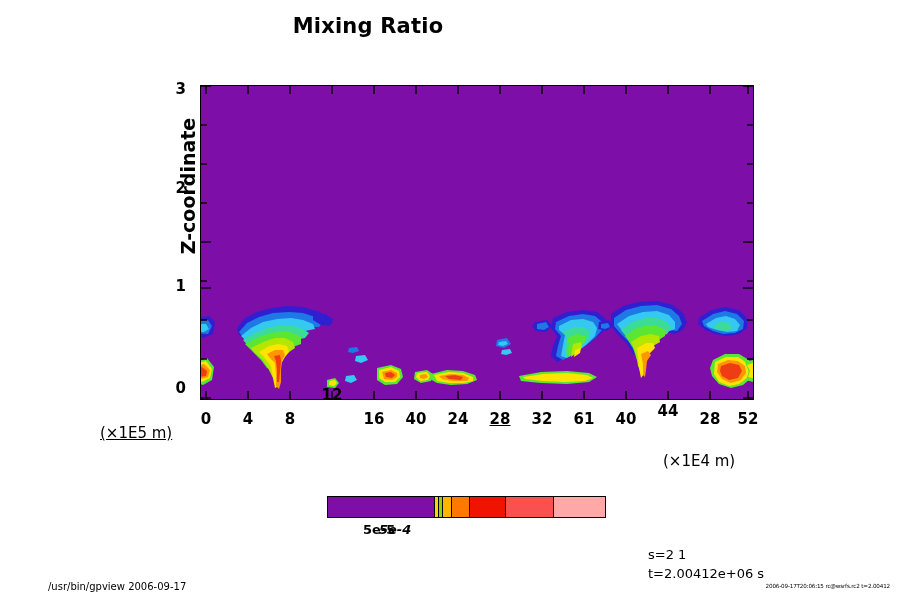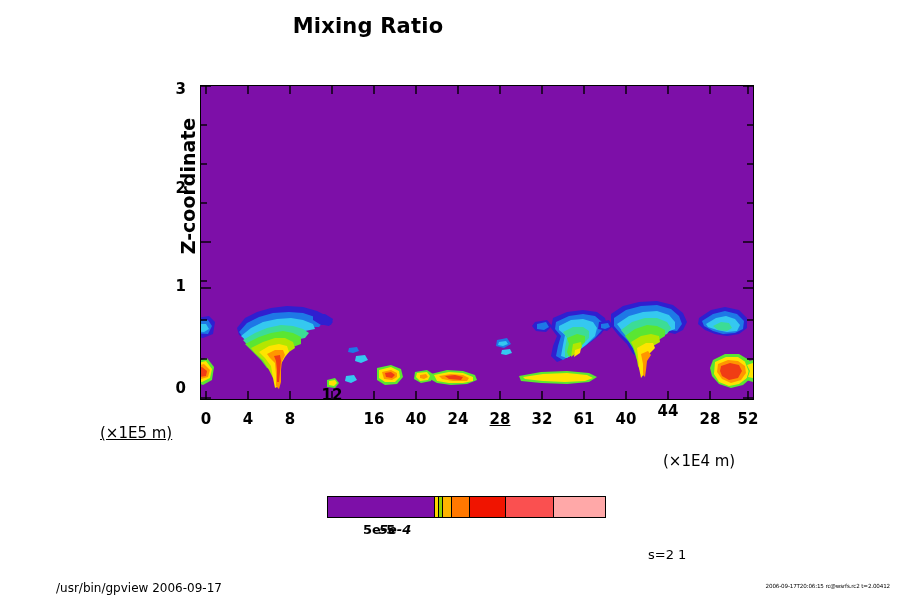--- a/index.html
+++ b/index.html
@@ -109,22 +109,22 @@
   #annotations {
     left: 648px; top: 521px;
     font-size: 13px;
     line-height: 19px;
     margin-top: 24px;
   }
   .anno-line { white-space: nowrap; }
 
   
   #footer-left {
-    left: 56px; top: 581px;
-    font-size: 12px;
+    left: 48px; top: 581px;
+    font-size: 10px;
     white-space: nowrap;
   }
   #footer-right {
     right: 10px; top: 583px;
     font-size: 5.6px;
     white-space: nowrap;
     letter-spacing: -0.15px;
   }
 </style>
 </head>
@@ -409,18 +409,19 @@
         <div class="band" style="width: 51px; background: rgb(255, 168, 168);"></div>
       </div>
     <div id="colorbar-ticks">
         <div class="cbar-tick-label" style="left: 36px;">5e-5</div>
         <div class="cbar-tick-label" style="left: 52px; font-style: italic;">5e-4</div>
       </div>
   </div>
 
   <div class="abs" id="annotations">
     <div class="anno-line">s=2 1</div>
+    <div class="anno-line">t=2.00412e+06 s</div>
   </div>
 
   <div class="abs" id="footer-left">/usr/bin/gpview 2006-09-17</div>
   <div class="abs" id="footer-right">2006-09-17T20:06:15 rc@wsrfs.rc2 t=2.00412</div>
 
 </div>
 
 </body></html>

